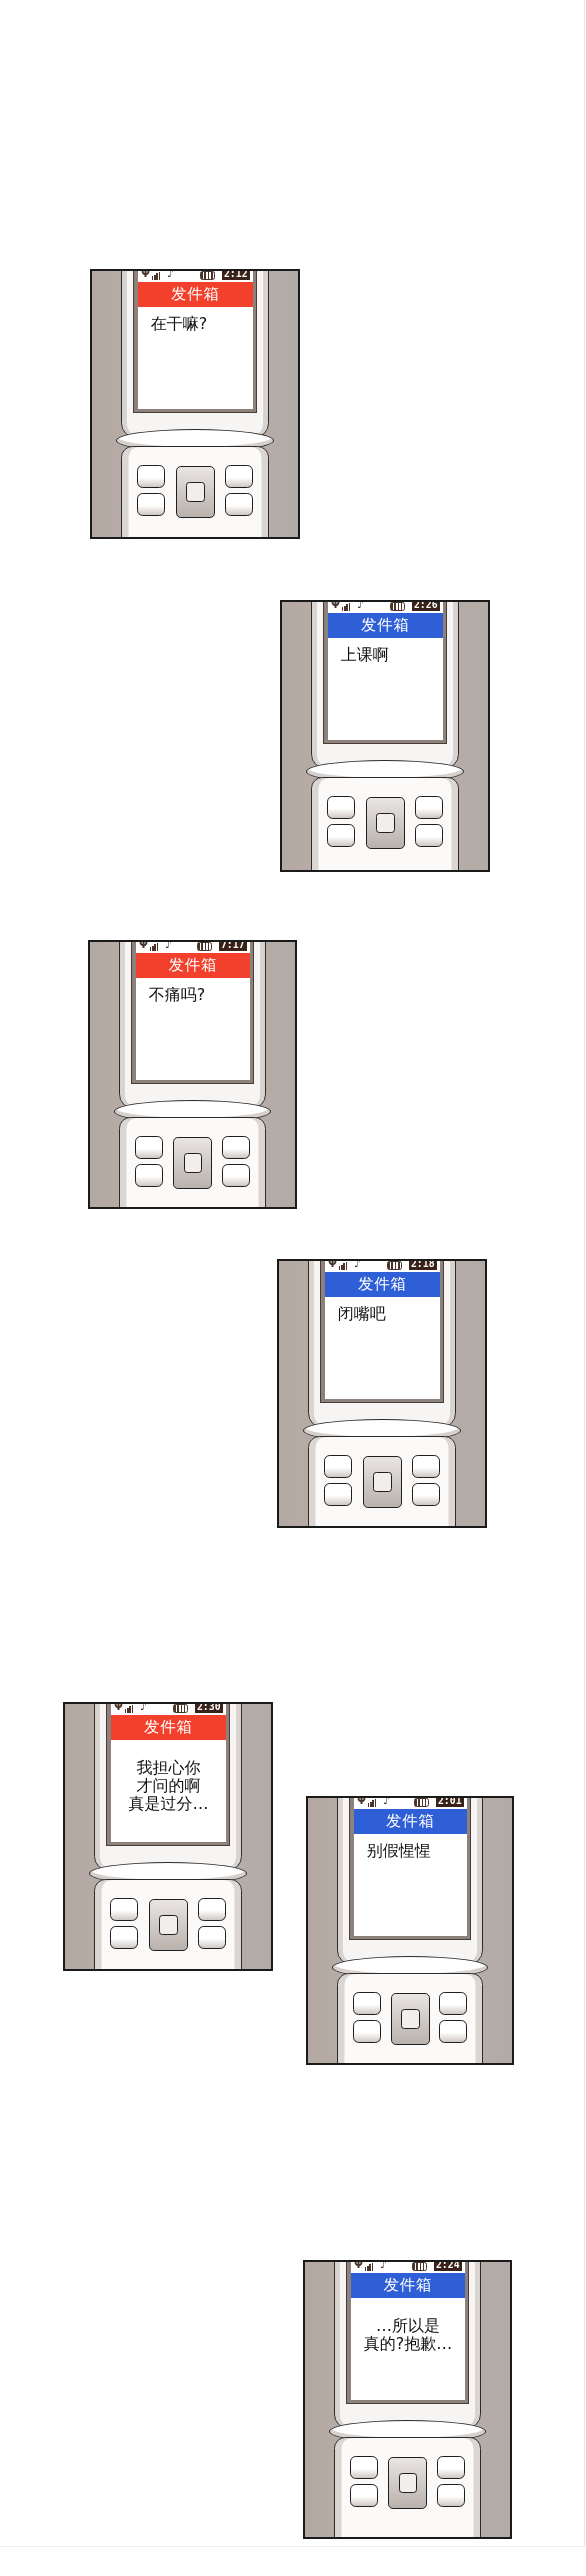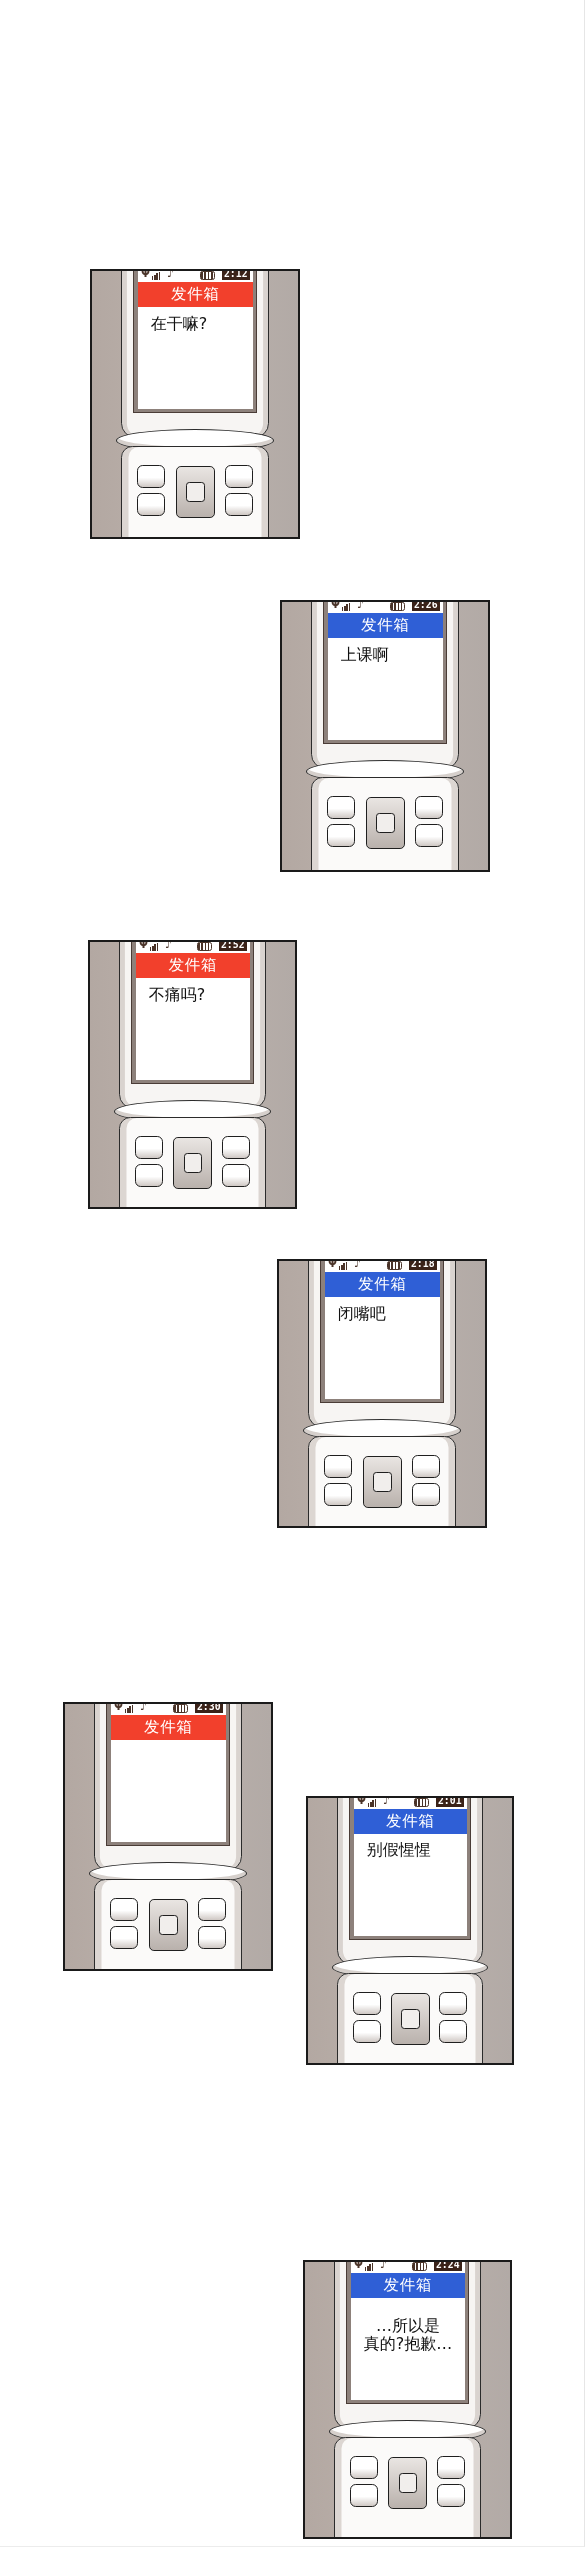--- a/index.html
+++ b/index.html
@@ -196,21 +196,21 @@
                 <span class="signal">
                     <i style="height:3.3px"></i>
                     <i style="height:4.9px"></i>
                     <i style="height:6.5px"></i>
                     <i style="height:8.1px"></i>
                   </span>
                 <span class="note">♪</span>
               </div>
               <div class="status-right">
                 <span class="battery"></span>
-                <span class="clock">2:52</span>
+                <span class="clock">7:17</span>
               </div>
             </div>
             <div class="header red">发件箱</div>
             <div class="message">不痛吗?</div>
           </div>
         </div>
       </div>
       <div class="hinge"></div>
       <div class="phone-bottom">
         <div class="keypad">
@@ -282,20 +282,23 @@
                     <i style="height:8.1px"></i>
                   </span>
                 <span class="note">♪</span>
               </div>
               <div class="status-right">
                 <span class="battery"></span>
                 <span class="clock">2:30</span>
               </div>
             </div>
             <div class="header red">发件箱</div>
+            <div class="message center">我担心你
+才问的啊
+真是过分…</div>
           </div>
         </div>
       </div>
       <div class="hinge"></div>
       <div class="phone-bottom">
         <div class="keypad">
           <div class="key tl"></div>
           <div class="key bl"></div>
           <div class="dpad">
               <div class="dpad-center"></div>
@@ -322,21 +325,21 @@
                     <i style="height:8.1px"></i>
                   </span>
                 <span class="note">♪</span>
               </div>
               <div class="status-right">
                 <span class="battery"></span>
                 <span class="clock">2:01</span>
               </div>
             </div>
             <div class="header blue">发件箱</div>
-            <div class="message" style="font-family:Liberation Mono, monospace;">别假惺惺</div>
+            <div class="message" style="">别假惺惺</div>
           </div>
         </div>
       </div>
       <div class="hinge"></div>
       <div class="phone-bottom">
         <div class="keypad">
           <div class="key tl"></div>
           <div class="key bl"></div>
           <div class="dpad">
               <div class="dpad-center"></div>

